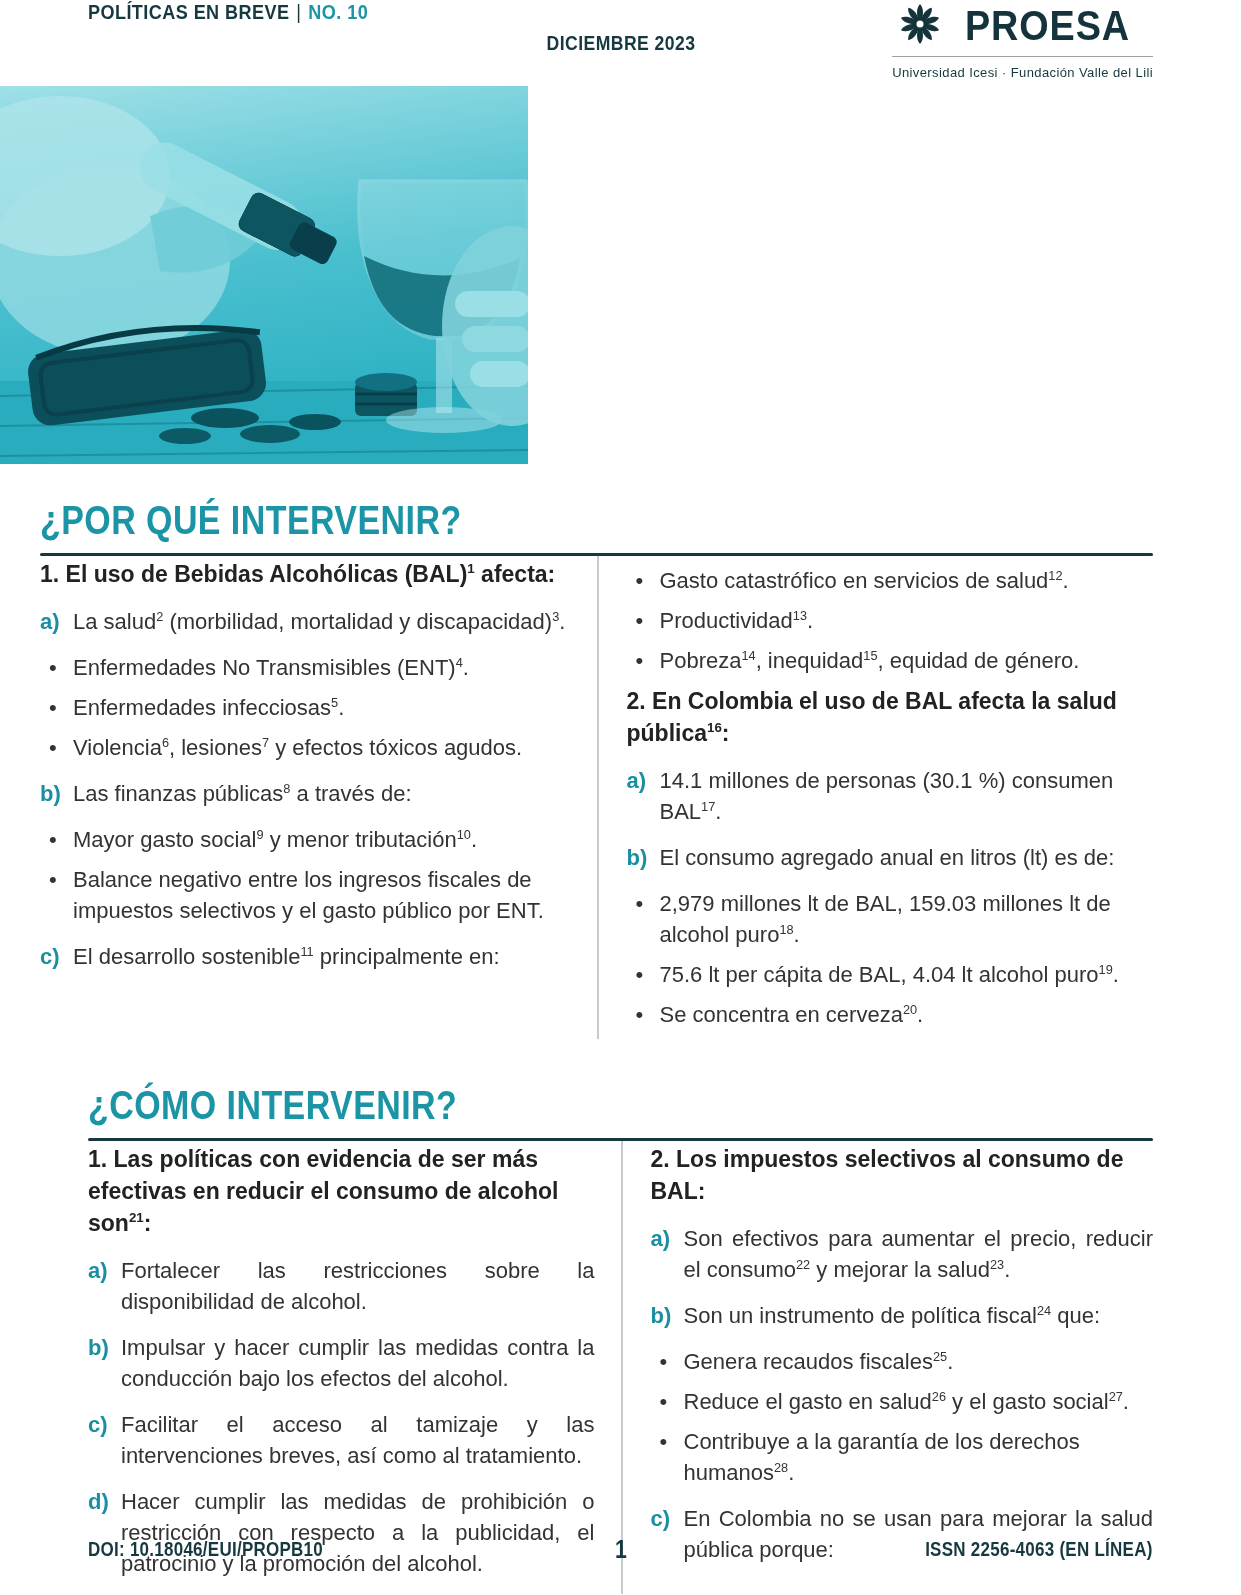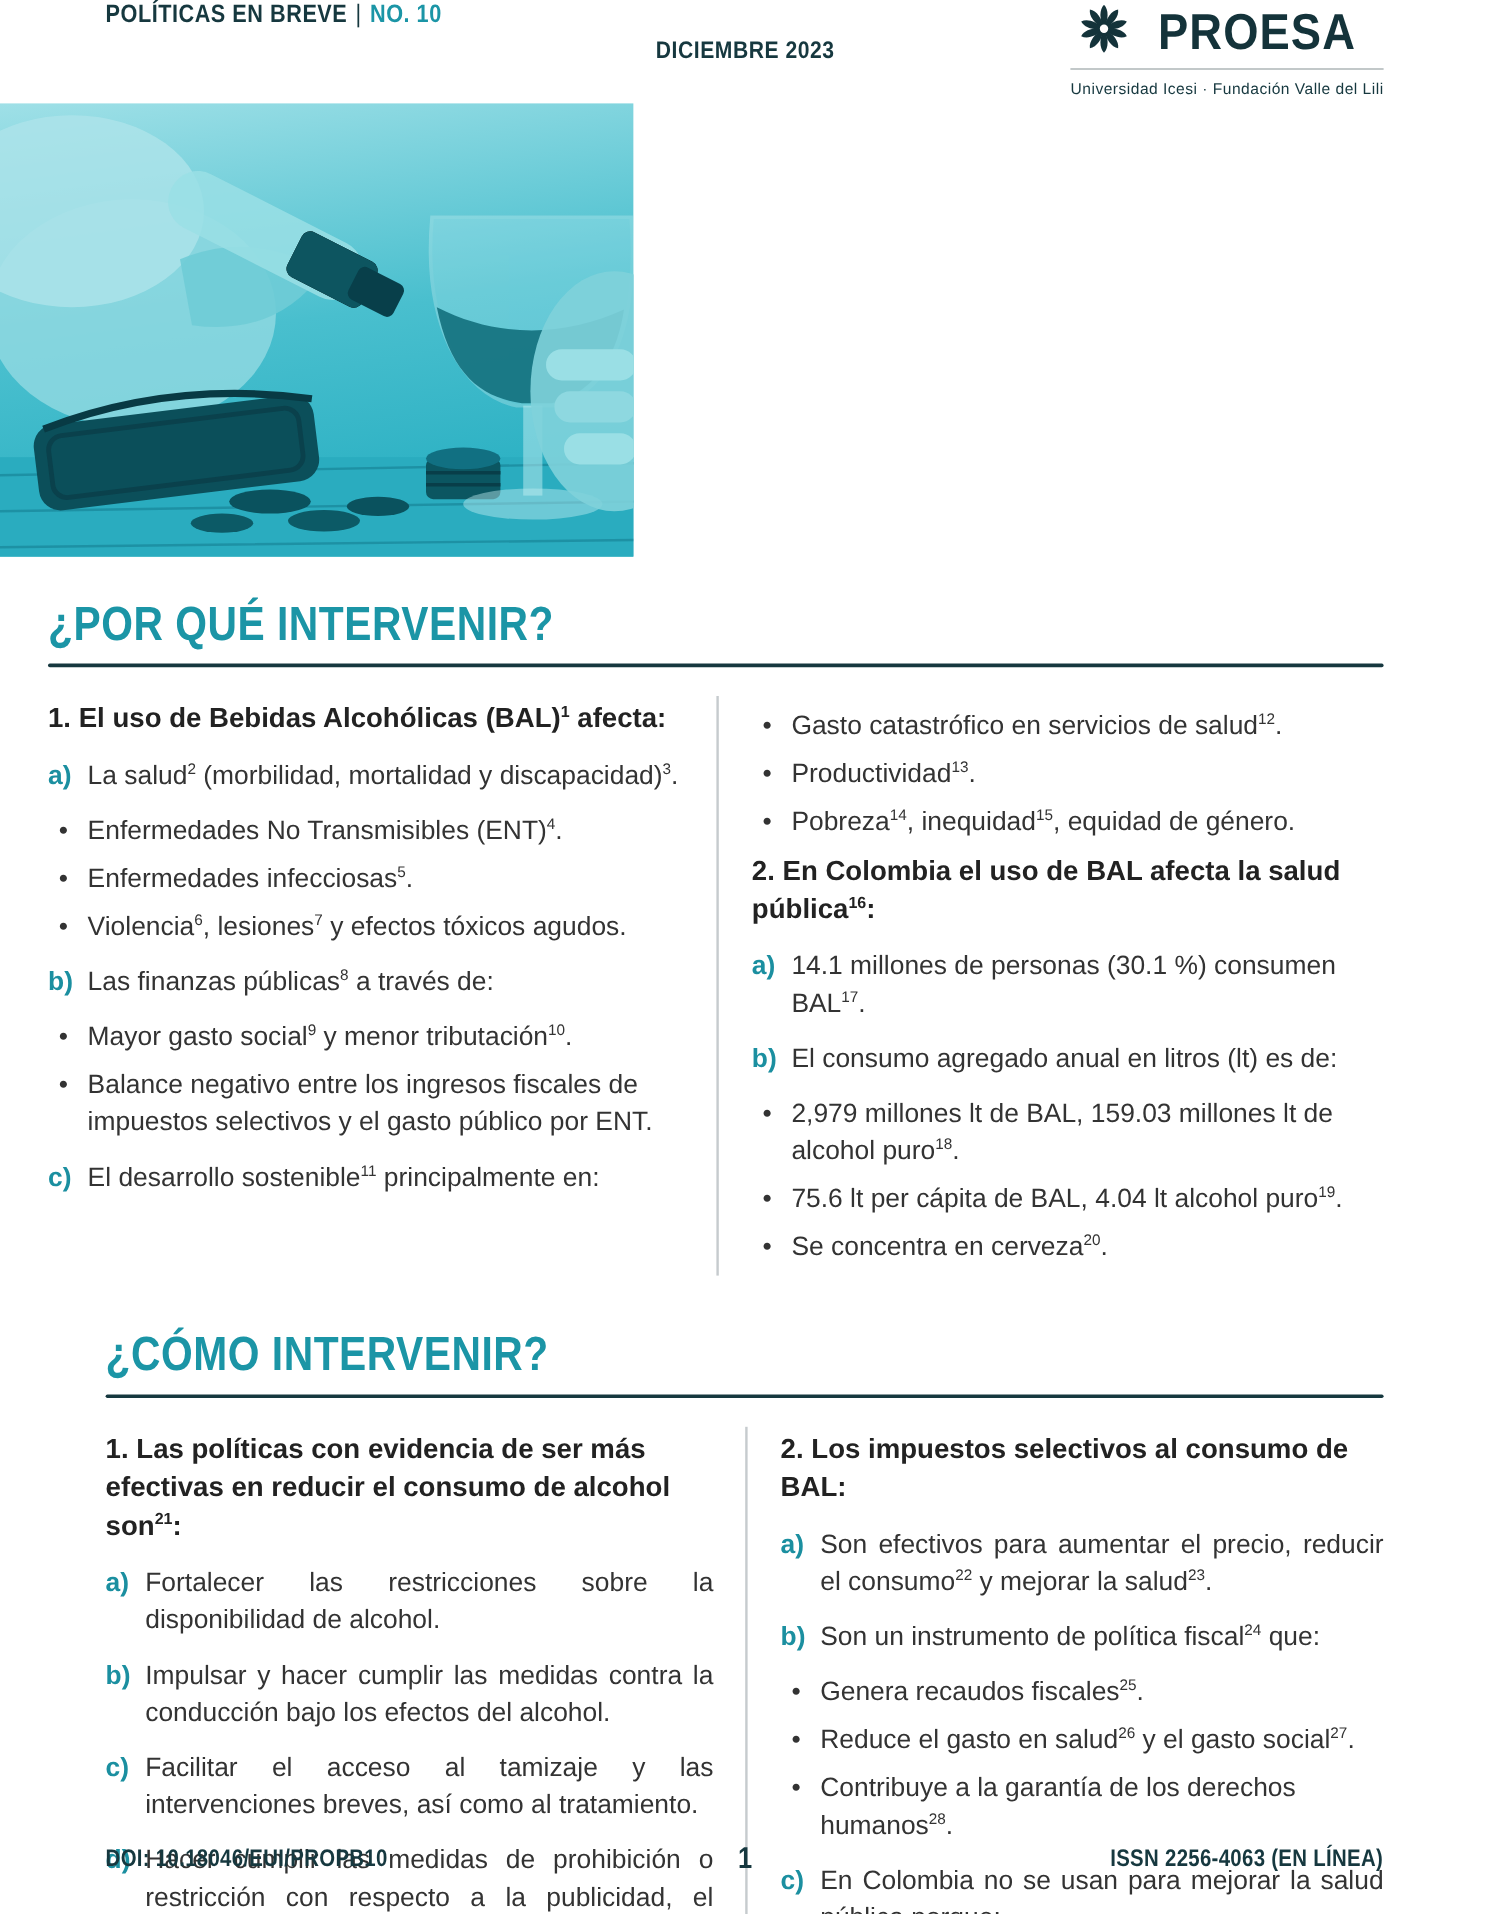--- a/index.html
+++ b/index.html
@@ -38,21 +38,21 @@
   .author-line { display:block; color:#ffffff; font-size:25px; font-weight:500; line-height:36px; white-space:nowrap; }
   .banner-photo { width:528px; flex:0 0 auto; }
   .banner-photo svg { display:block; width:100%; height:100%; }
   
   .section { padding:0 88px; }
   .section--porque { margin-top:34px;padding-left:40px; }
   .section--como { margin-top:44px; }
   .section-title { color:#1B95A6; font-size:40px; font-weight:700; letter-spacing:.5px;
     display:inline-block; transform:scaleX(.85); transform-origin:left center; white-space:nowrap; }
   .heading-rule { height:3px; background:#16383F; margin-top:10px; border-radius:2px; }
-  .columns { display:flex; margin-top:24px; }
+  .columns { display:flex; }
   .col { width:50%; }
   .col-left { padding-right:26px; }
   .col-right { border-left:2px solid #c6cbce; padding-left:28px; }
   
   .block { display:flex; align-items:flex-start; font-size:22px; line-height:31px; color:#333; }
   .block--numbered { font-weight:700; color:#222; font-size:23px; line-height:32px; margin:2px 0 16px; }
   .block--lettered { margin:15px 0; }
   .block--bullet  { margin:9px 0; padding-left:9px; }
   .marker { flex:0 0 auto; }
   .marker--letter { width:33px; color:#1B8FA0; font-weight:700; }

